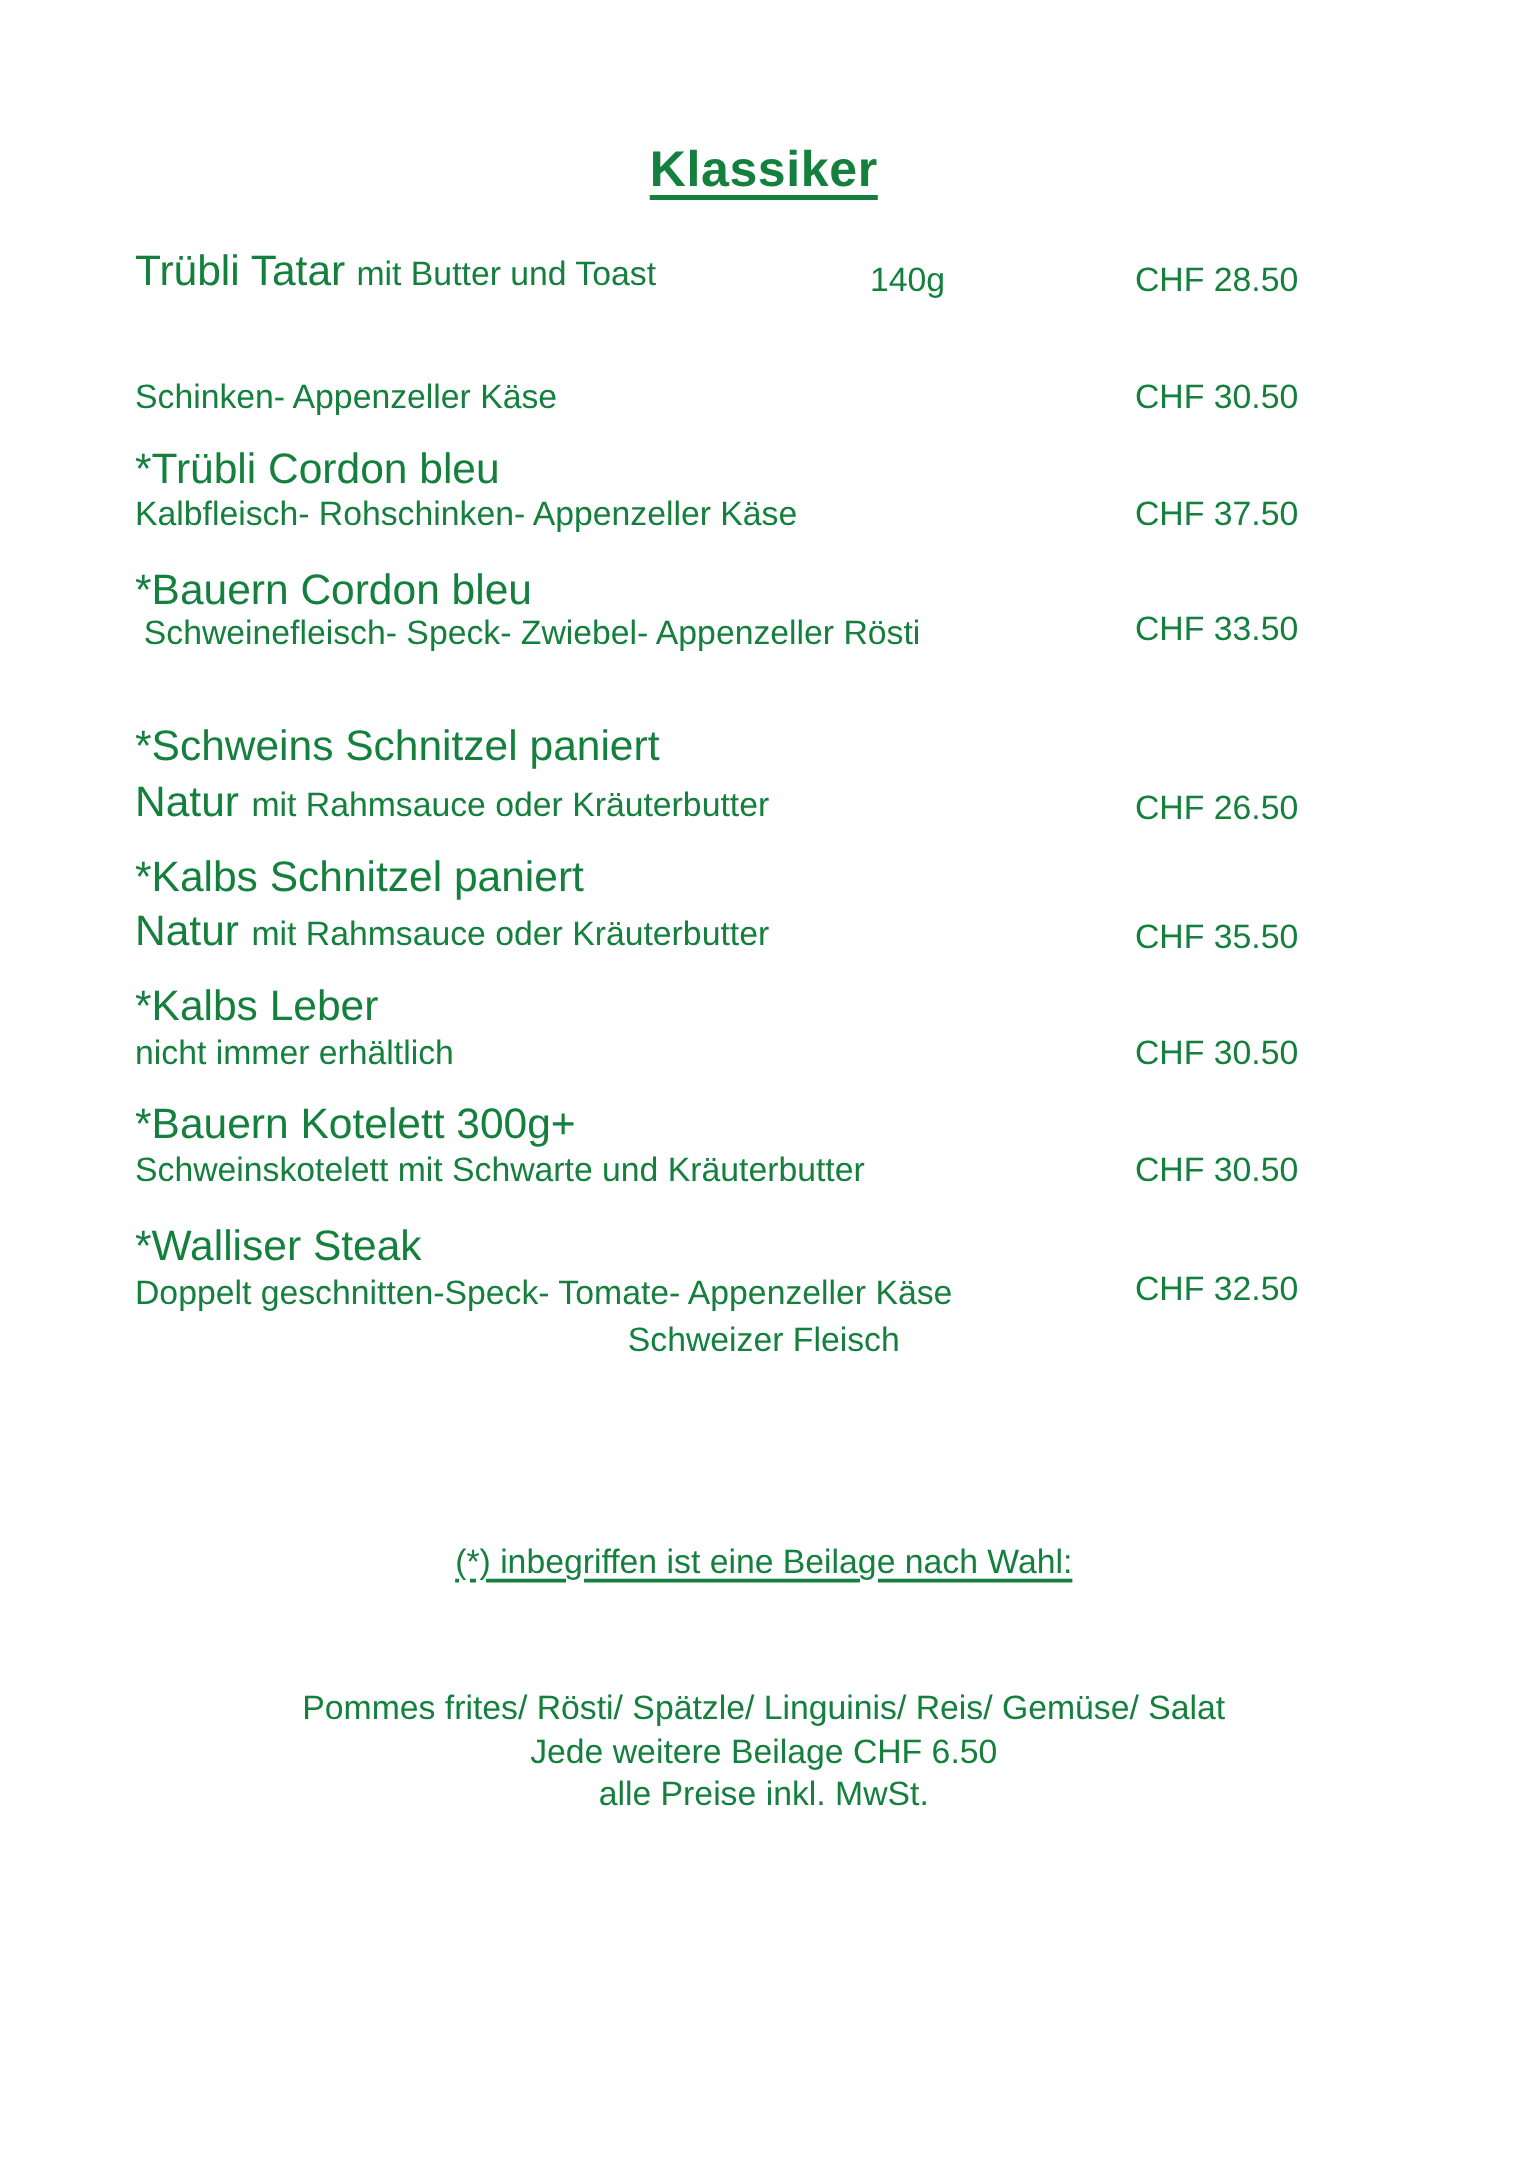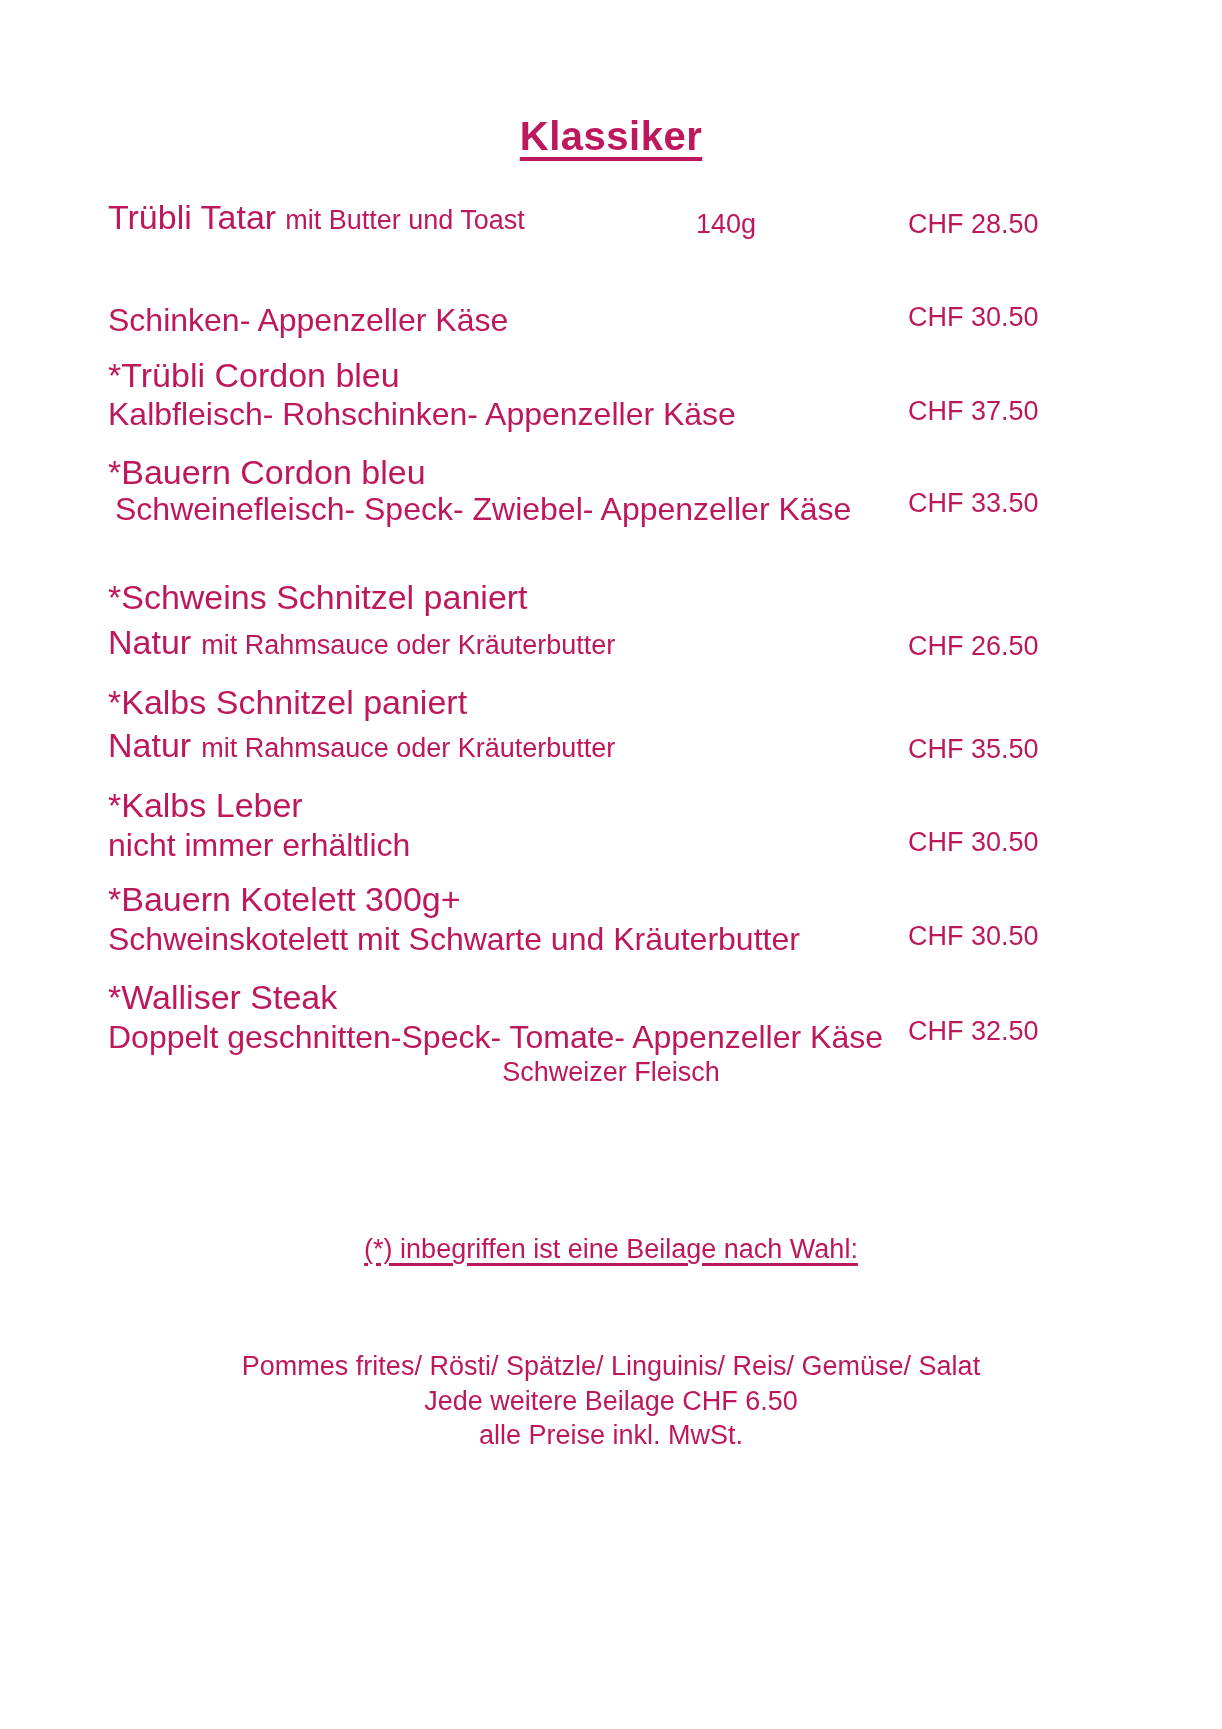--- a/index.html
+++ b/index.html
@@ -5,21 +5,21 @@
   html, body {
     margin: 0;
     padding: 0;
     background: #ffffff;
   }
   .page {
     position: relative;
     width: 1222px;
     height: 1729px;
     background: #ffffff;
-    color: #be185d;
+    color: #15803d;
     font-family: "Liberation Sans", "DejaVu Sans", sans-serif;
     overflow: hidden;
   }
   .title {
     position: absolute;
     left: 0;
     right: 0;
     text-align: center;
     font-size: 40px;
     font-weight: bold;
@@ -31,21 +31,21 @@
   .line {
     position: absolute;
     left: 108px;
     white-space: nowrap;
   }
   .item-name {
     font-size: 34px;
     line-height: 1.15;
   }
   .item-desc {
-    font-size: 32px;
+    font-size: 27px;
     line-height: 1.15;
   }
   .mixed .lead {
     font-size: 34px;
   }
   .mixed .rest {
     font-size: 27px;
     margin-left: 10px;
   }
   .suffix {
@@ -92,21 +92,21 @@
   <div class="price" style="top:209px;">CHF 28.50</div>
 
   <div class="line item-desc" style="top:302px;">Schinken- Appenzeller Käse</div>
   <div class="price" style="top:302px;">CHF 30.50</div>
 
   <div class="line item-name" style="top:356px;">*Trübli Cordon bleu</div>
   <div class="line item-desc" style="top:396px;">Kalbfleisch- Rohschinken- Appenzeller Käse</div>
   <div class="price" style="top:396px;">CHF 37.50</div>
 
   <div class="line item-name" style="top:453px;">*Bauern Cordon bleu</div>
-  <div class="line item-desc" style="top:491px; left:115px;">Schweinefleisch- Speck- Zwiebel- Appenzeller Käse</div>
+  <div class="line item-desc" style="top:491px; left:115px;">Schweinefleisch- Speck- Zwiebel- Appenzeller Rösti</div>
   <div class="price" style="top:488px;">CHF 33.50</div>
 
   <div class="line item-name" style="top:578px;">*Schweins Schnitzel paniert</div>
   <div class="line mixed" style="top:623px;">
     <span class="lead">Natur</span><span class="rest">mit Rahmsauce oder Kräuterbutter</span>
   </div>
   <div class="price" style="top:631px;">CHF 26.50</div>
 
   <div class="line item-name" style="top:683px;">*Kalbs Schnitzel paniert</div>
   <div class="line mixed" style="top:726px;">

